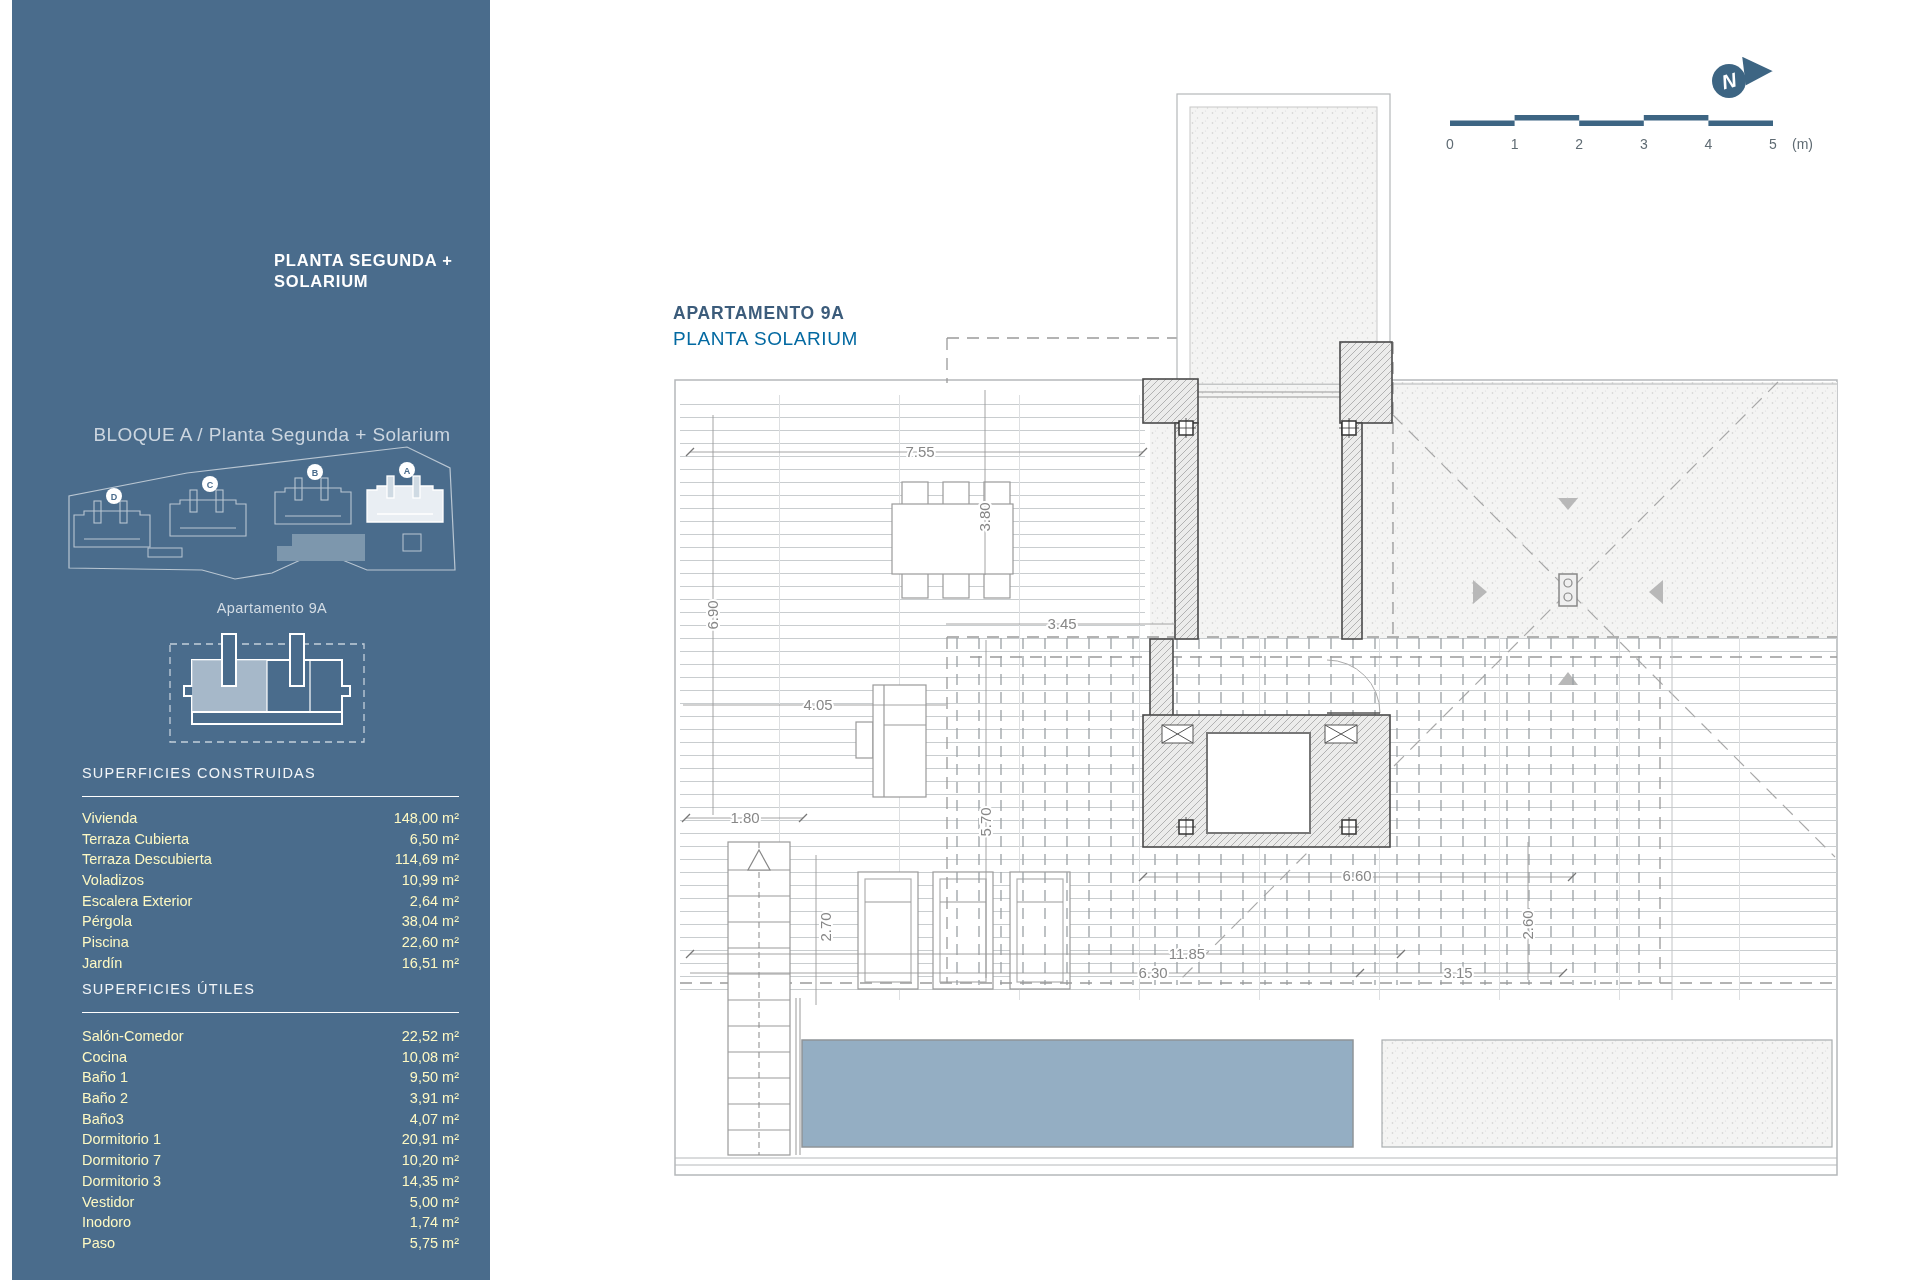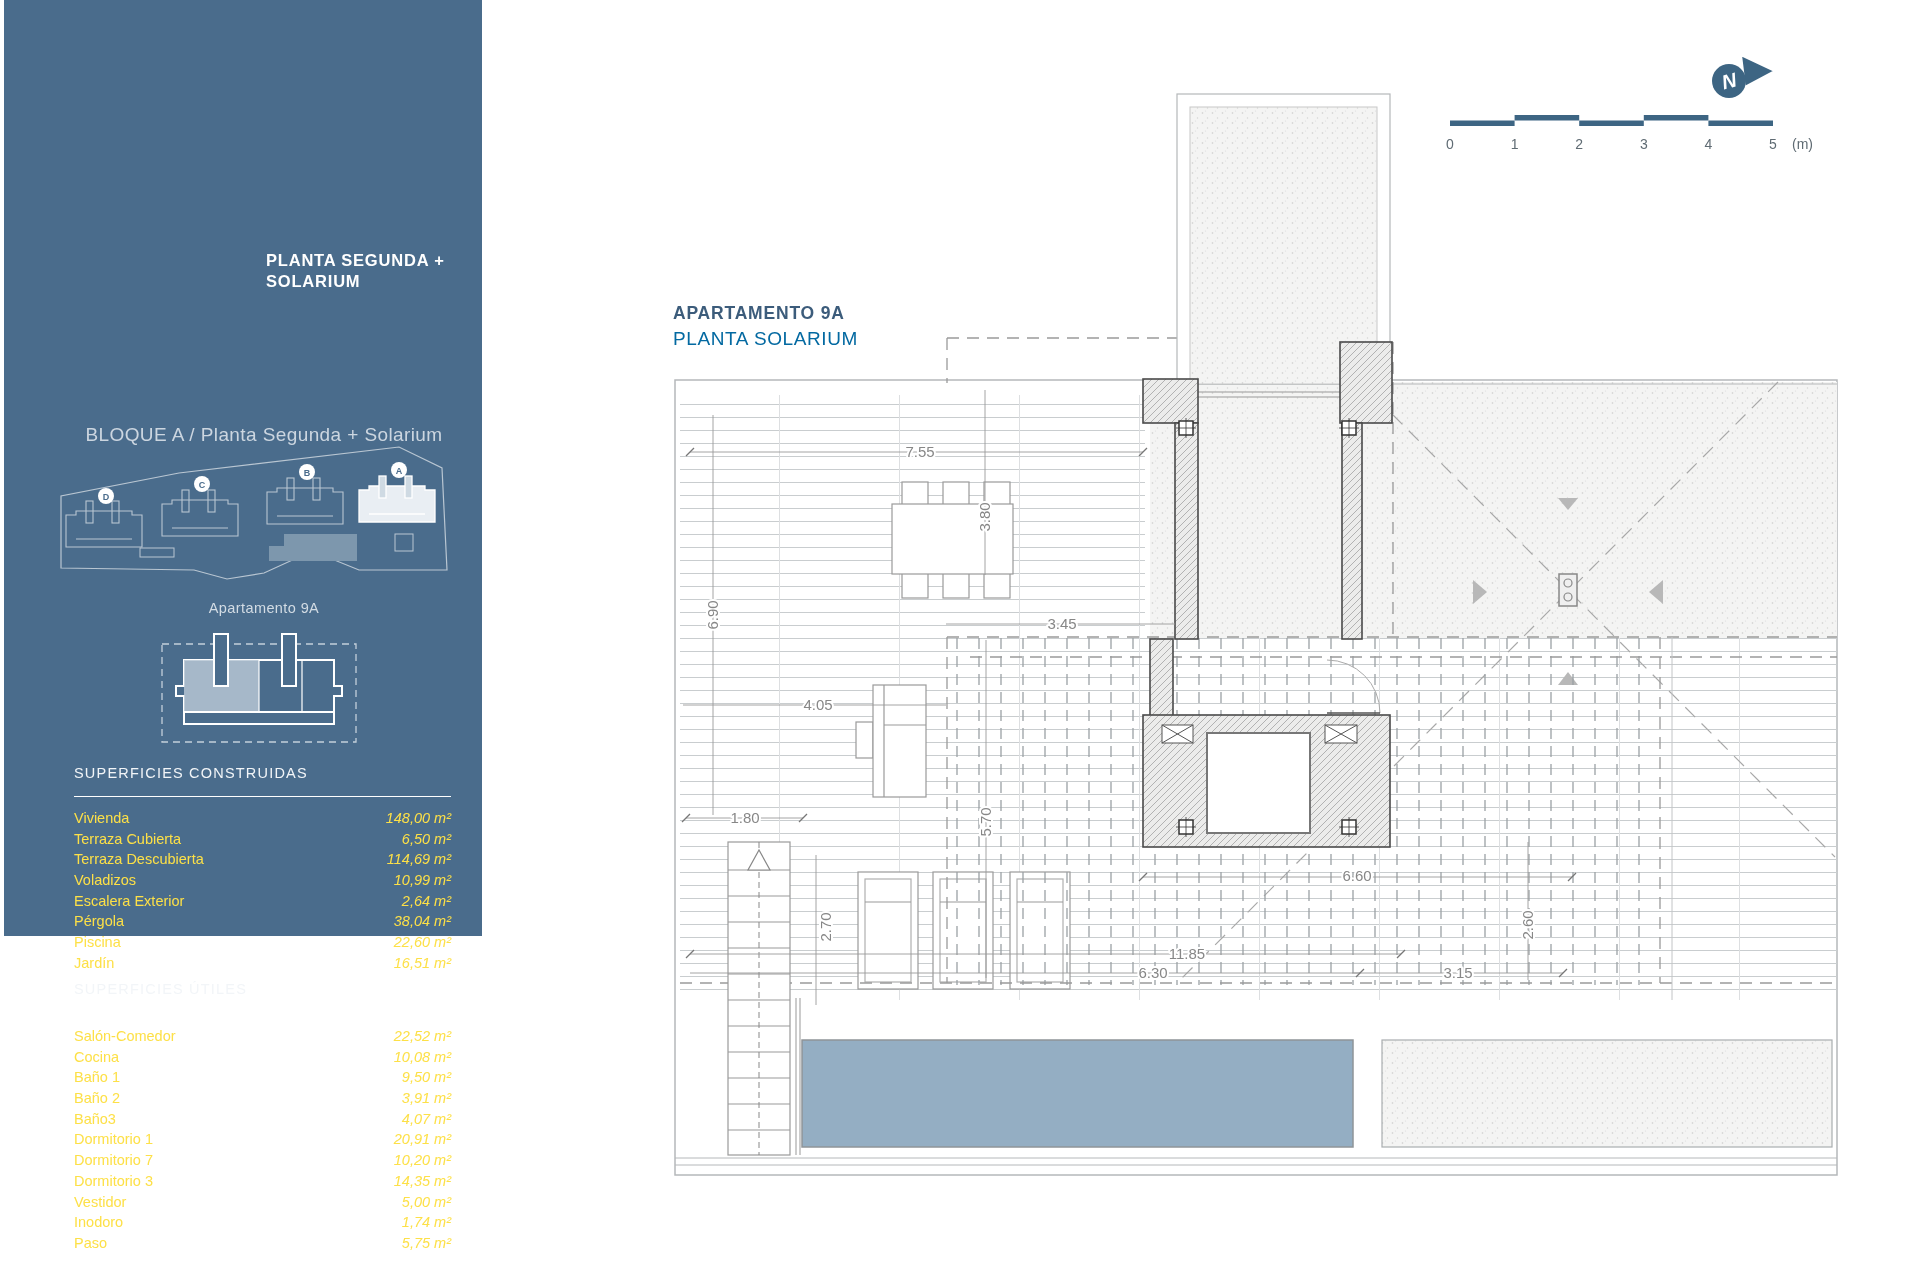--- a/index.html
+++ b/index.html
@@ -4,21 +4,21 @@
 <style>
   html,body{margin:0;padding:0;}
   body{
     width:1920px;height:1280px;position:relative;overflow:hidden;
     background:#ffffff;
     font-family:"Liberation Sans",sans-serif;
   }
   .abs{position:absolute;}
   
   #sidebar{
-    left:4px;top:0;width:478px;height:936px;
+    left:12px;top:0;width:478px;height:1280px;
     background:#4a6c8c;color:#fff;
   }
   .sb-title{
     left:262px;top:250px;width:200px;
     font-size:16.5px;font-weight:bold;line-height:21px;
     letter-spacing:.8px;color:#ffffff;
   }
   .sb-features{
     left:262px;top:318px;width:210px;
     font-size:15px;line-height:20.5px;letter-spacing:.4px;color:#ccd6e0;
@@ -29,23 +29,23 @@
   }
   .sb-apt-label{
     left:40px;top:600px;width:440px;text-align:center;
     font-size:14.5px;letter-spacing:.4px;color:#d3dce4;
   }
   .sb-heading{
     left:70px;width:377px;
     font-size:14.5px;letter-spacing:1.2px;color:#f2f5f8;
     border-bottom:1.5px solid #ffffff;padding-bottom:15px;
   }
-  .sb-table{left:70px;width:377px;font-size:14.5px;color:#fde047;}
+  .sb-table{left:70px;width:377px;font-size:14.5px;color:#fef9c3;}
   .sb-row{display:flex;justify-content:space-between;height:20.7px;line-height:20.7px;}
-  .sb-row .v{text-align:right;font-style:italic;}
+  .sb-row .v{text-align:right;}
   
   .main-title{
     left:673px;top:303px;
     font-size:17.5px;font-weight:bold;letter-spacing:.8px;color:#3c5c7b;
   }
   .main-subtitle{
     left:673px;top:328px;
     font-size:19px;letter-spacing:.6px;color:#0369a1;
   }
   .dim{

